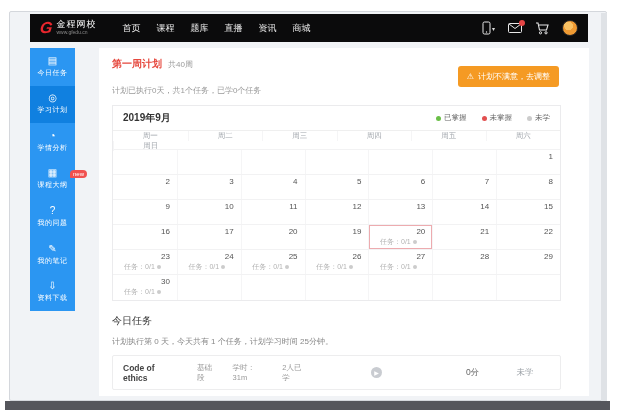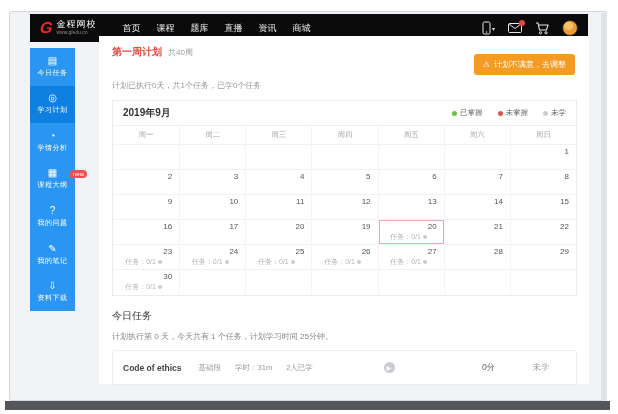--- a/index.html
+++ b/index.html
@@ -33,40 +33,40 @@
              display:grid; grid-template-rows:repeat(7,1fr); }
   .side-item { position:relative; display:flex; flex-direction:column; align-items:center; justify-content:center;
                gap:2px; color:#fff; cursor:pointer; }
   .side-item.active { background:#1080e0; }
   .side-ic { font-size:10px; line-height:1; }
   .side-label { font-size:7px; letter-spacing:0.5px; white-space:nowrap; }
   .new-badge { position:absolute; right:-12px; top:9px; background:#f1504f; color:#fff; font-size:6px;
                padding:1px 3px; border-radius:5px 5px 5px 1px; line-height:1; }
 
   
-  .main { position:absolute; left:89px; top:24px; width:490px; height:348px; background:#fff;
-          padding:9px 12px 0 13px; }
+  .main { position:absolute; left:89px; top:36px; width:490px; height:348px; background:#fff;
+          padding:9px 28px 0 13px; }
   .plan-head { position:relative; }
   .plan-title-row { display:flex; align-items:baseline; gap:6px; }
   .plan-title { color:#e6493f; font-size:10px; font-weight:bold; }
   .plan-total { color:#999; font-size:8px; }
-  .plan-summary { color:#999; font-size:8px; margin-top:21px; }
+  .plan-summary { color:#999; font-size:8px; margin-top:14px; }
   .adjust-btn { position:absolute; right:2px; top:9px; background:#f59a23; color:#fff; font-size:8px;
                 border:none; border-radius:3px; padding:5px 9px; display:flex; align-items:center; gap:4px; cursor:pointer; }
   .warn-glyph { font-size:8px; line-height:1; }
 
   
   .cal-card { margin-top:9px; border:1px solid #ebebed; background:#fff; }
   .cal-head { height:25px; display:flex; align-items:center; justify-content:space-between; padding:0 10px;
               border-bottom:1px solid #efefef; }
   .cal-month { color:#333; font-size:10px;font-weight:bold; }
   .legend { display:flex; align-items:center; gap:15px; }
   .legend-item { display:flex; align-items:center; gap:3px; color:#666; font-size:7.5px; }
   .legend-dot { width:5px; height:5px; border-radius:50%; }
-  .cal-weekdays { display:grid; grid-template-columns:repeat(7,1fr); height:19px; border-bottom:1px solid #f2f2f3;text-align:right; }
+  .cal-weekdays { display:grid; grid-template-columns:repeat(6,1fr); height:19px; border-bottom:1px solid #f2f2f3;text-align:right; }
   .cal-wd { display:flex; align-items:center; justify-content:center; color:#a2a7ad; font-size:7.5px;
             border-left:1px solid #f5f5f6; }
   .cal-wd:first-child { border-left:none; }
   .cal-row { display:grid; grid-template-columns:repeat(7,1fr); height:25px; border-bottom:1px solid #f2f2f3; }
   .cal-row:last-child { border-bottom:none; }
   .cal-cell { position:relative; border-left:1px solid #f5f5f6; padding:2px 7px 0 2px; cursor:pointer; }
   .cal-cell:first-child { border-left:none; }
   .day-num { display:block; text-align:right; color:#555; font-size:8px; line-height:10px; }
   .task-line { display:flex; align-items:center; justify-content:center; gap:2px; color:#b3b3b3; font-size:7px; line-height:9px; }
   .task-dot { width:4px; height:4px; border-radius:50%; background:#ccc; }

